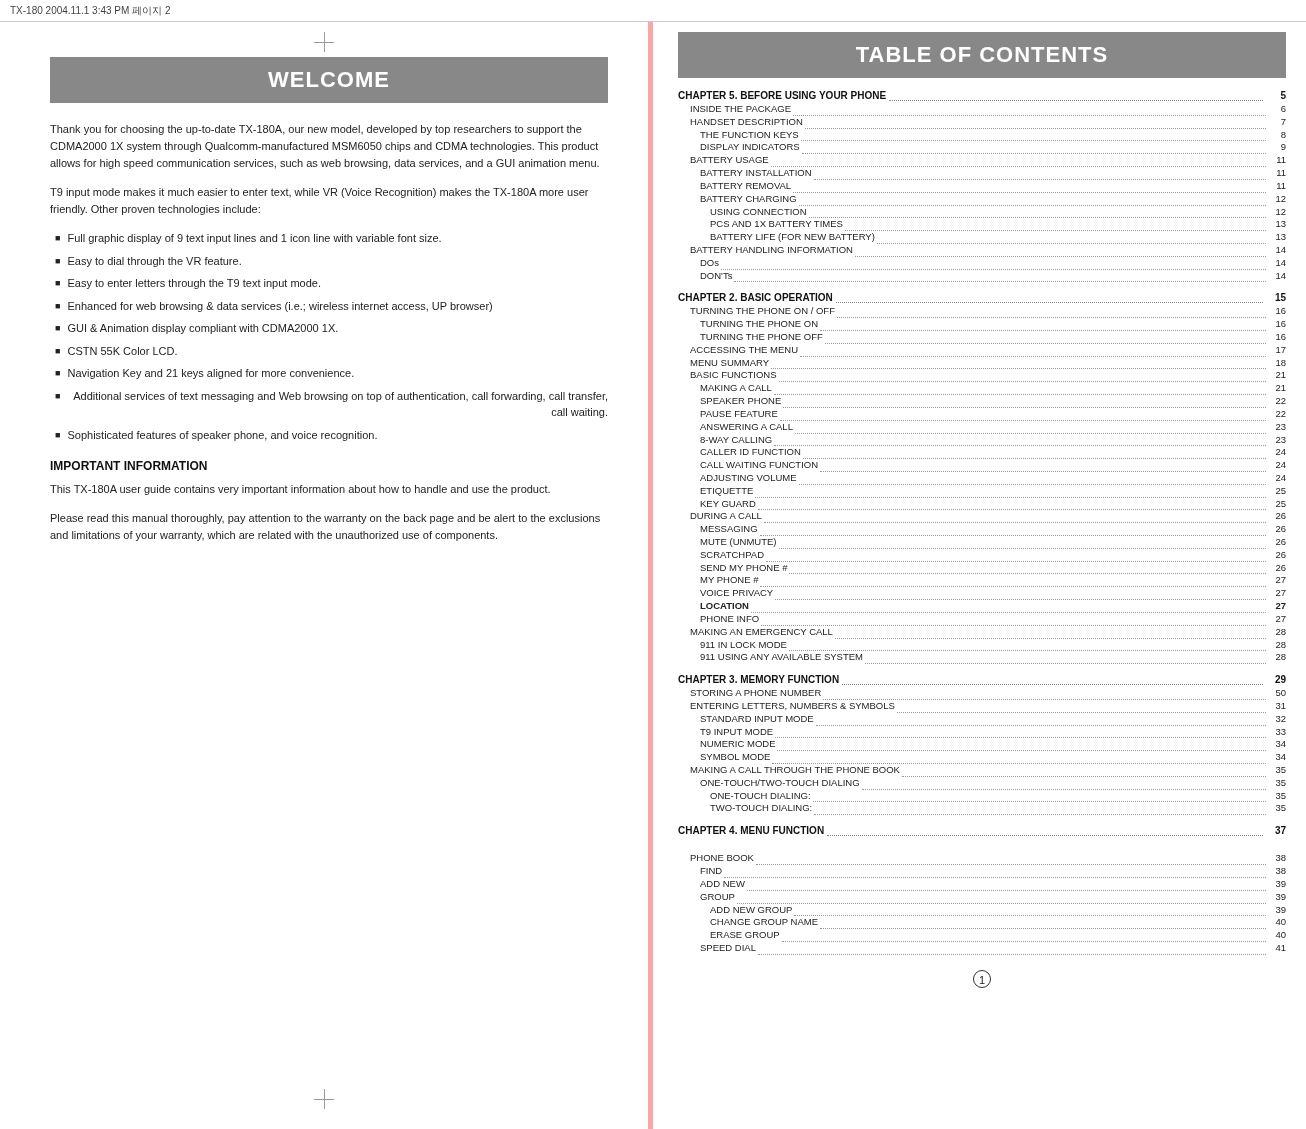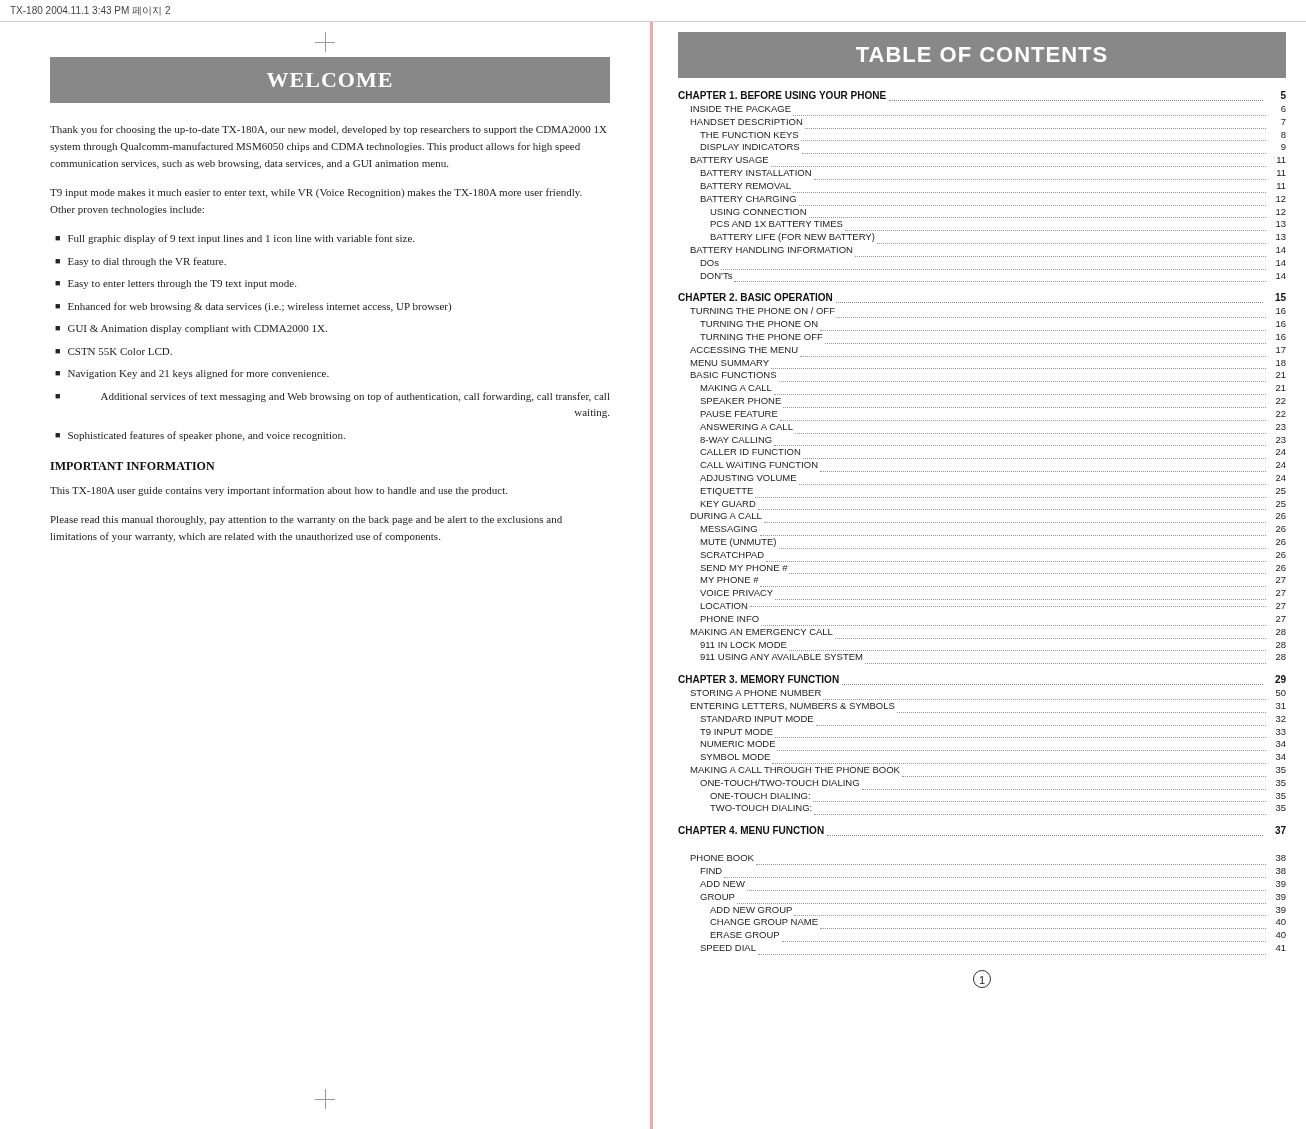--- a/index.html
+++ b/index.html
@@ -28,23 +28,22 @@
       align-items: center;
       padding: 0 10px;
       font-size: 10px;
       color: #444;
     }
     
     .left-panel {
       width: 50%;
       padding: 30px 40px 30px 50px;
       padding-top: 35px;
-      border-right: 3px solid #fca5a5;
+      border-right: 5px solid #fca5a5;
       position: relative;
-      font-family: Liberation Serif, serif;
     }
     .welcome-header {
       background: #888;
       color: #fff;
       font-size: 22px;
       font-weight: bold;
       text-align: center;
       padding: 10px 20px;
       margin-bottom: 18px;
       letter-spacing: 1px;
@@ -158,21 +157,21 @@
       <div style="position:absolute;left:50%;top:0;bottom:0;width:1px;background:#999;"></div>
     </div>
   </div>
 
   <div class="right-panel" style="margin-top:22px;">
     <div class="toc-header">TABLE OF CONTENTS</div>
 
     <div id="toc-container">
         <div class="toc-section">
           <div style="display: flex; align-items: flex-end; margin-bottom: 2px;">
-            <span style="font-weight: bold; font-size: 10px; color: rgb(17, 17, 17); white-space: nowrap;">CHAPTER 1. BEFORE USING YOUR PHONE</span>
+            <span style="font-weight: bold; font-size: 10px; color: rgb(17, 17, 17); white-space: nowrap;">CHAPTER 5. BEFORE USING YOUR PHONE</span>
             <span style="flex: 1 1 0%; border-bottom: 1px dotted rgb(136, 136, 136); margin: 0px 3px; height: 8px;"></span>
             <span style="font-weight: bold; font-size: 10px; color: rgb(17, 17, 17); width: 20px; text-align: right;">5</span>
           </div>
           <div style="display: flex; align-items: flex-end; line-height: 1.35;">
             <span style="padding-left: 12px; font-size: 9.5px; color: rgb(34, 34, 34); white-space: nowrap;">INSIDE THE PACKAGE</span>
             <span style="flex: 1 1 0%; border-bottom: 1px dotted rgb(153, 153, 153); margin: 0px 2px; height: 7px;"></span>
             <span style="font-size: 9.5px; color: rgb(34, 34, 34); width: 18px; text-align: right;">6</span>
           </div>
           <div style="display: flex; align-items: flex-end; line-height: 1.35;">
             <span style="padding-left: 12px; font-size: 9.5px; color: rgb(34, 34, 34); white-space: nowrap;">HANDSET DESCRIPTION</span>
@@ -354,21 +353,21 @@
           <div style="display: flex; align-items: flex-end; line-height: 1.35;">
             <span style="padding-left: 22px; font-size: 9.5px; color: rgb(34, 34, 34); white-space: nowrap;">MY PHONE #</span>
             <span style="flex: 1 1 0%; border-bottom: 1px dotted rgb(153, 153, 153); margin: 0px 2px; height: 7px;"></span>
             <span style="font-size: 9.5px; color: rgb(34, 34, 34); width: 18px; text-align: right;">27</span>
           </div>
           <div style="display: flex; align-items: flex-end; line-height: 1.35;">
             <span style="padding-left: 22px; font-size: 9.5px; color: rgb(34, 34, 34); white-space: nowrap;">VOICE PRIVACY</span>
             <span style="flex: 1 1 0%; border-bottom: 1px dotted rgb(153, 153, 153); margin: 0px 2px; height: 7px;"></span>
             <span style="font-size: 9.5px; color: rgb(34, 34, 34); width: 18px; text-align: right;">27</span>
           </div>
-          <div style="display: flex; align-items: flex-start; line-height: 1.35;">
+          <div style="display: flex; align-items: flex-end; line-height: 1.35; font-weight: bold;">
             <span style="padding-left: 22px; font-size: 9.5px; color: rgb(34, 34, 34); white-space: nowrap;">LOCATION</span>
             <span style="flex: 1 1 0%; border-bottom: 1px dotted rgb(153, 153, 153); margin: 0px 2px; height: 7px;"></span>
             <span style="font-size: 9.5px; color: rgb(34, 34, 34); width: 18px; text-align: right;">27</span>
           </div>
           <div style="display: flex; align-items: flex-end; line-height: 1.35;">
             <span style="padding-left: 22px; font-size: 9.5px; color: rgb(34, 34, 34); white-space: nowrap;">PHONE INFO</span>
             <span style="flex: 1 1 0%; border-bottom: 1px dotted rgb(153, 153, 153); margin: 0px 2px; height: 7px;"></span>
             <span style="font-size: 9.5px; color: rgb(34, 34, 34); width: 18px; text-align: right;">27</span>
           </div>
           <div style="display: flex; align-items: flex-end; line-height: 1.35;">

